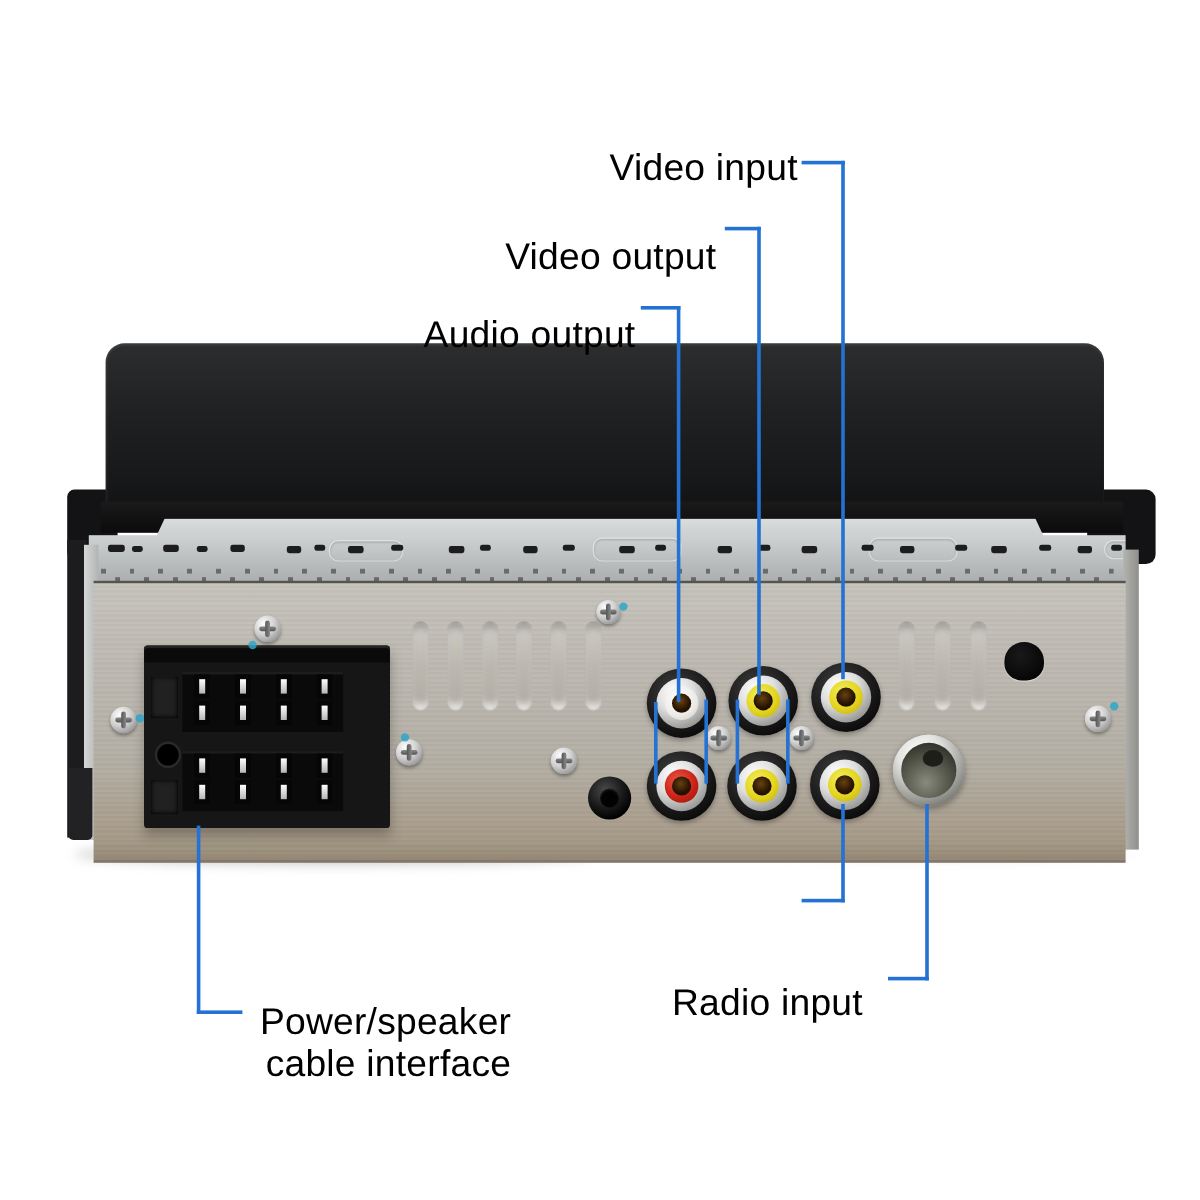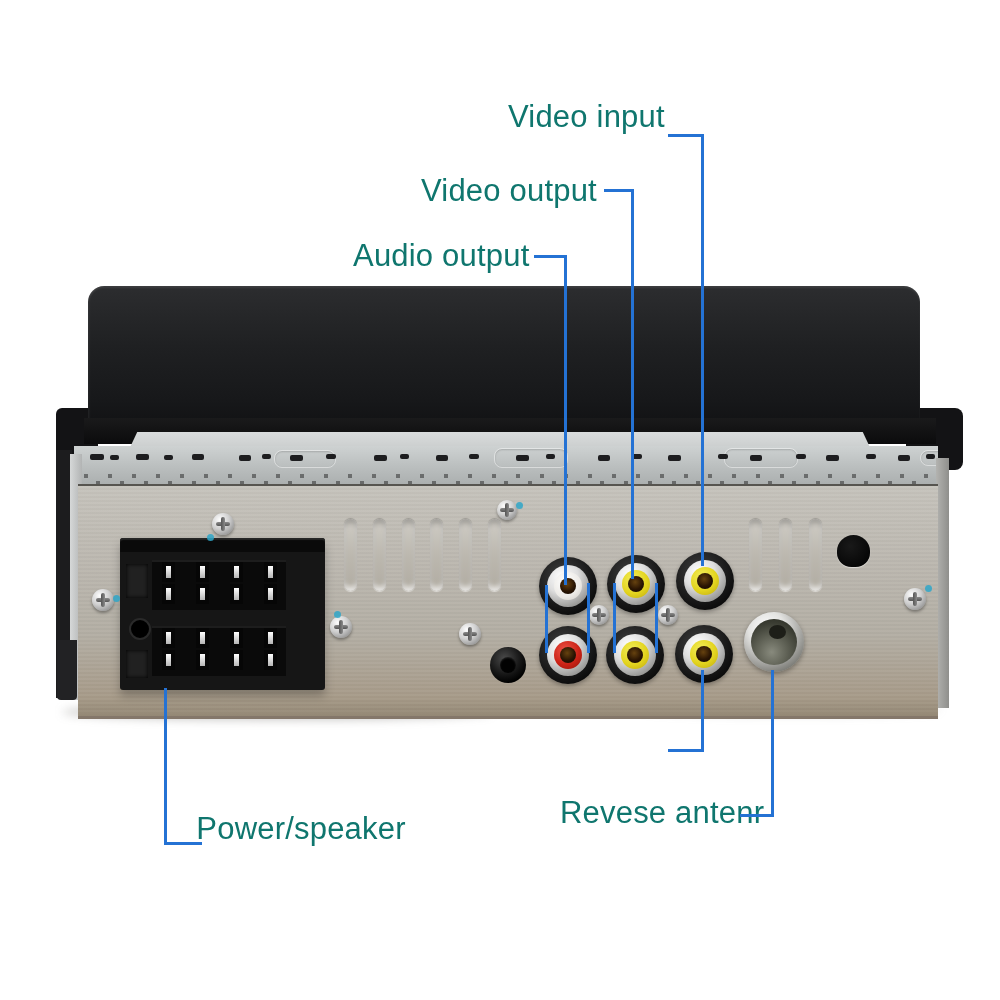--- a/index.html
+++ b/index.html
@@ -1,28 +1,28 @@
 <!DOCTYPE html>
 <html><head>
 <meta charset="utf-8">
 <style>
   html,body{margin:0;padding:0;background:#fff;}
   #scene{position:relative;width:1000px;height:1000px;background:#ffffff;overflow:hidden;
          font-family:"Liberation Sans",sans-serif;}
   .abs{position:absolute;}
 
   
-  .lbl{position:absolute;color:#0f766e;font-size:31px;line-height:35px;white-space:nowrap;
-       letter-spacing:0.2px;}
+  .lbl{position:absolute;color:#000000;font-size:31px;line-height:35px;white-space:nowrap;
+       letter-spacing:0.2px;margin-top:23px;}
   #lbl-vi{left:508px;top:99px;}
   #lbl-vo{left:421px;top:173px;}
   #lbl-ao{left:353px;top:238px;}
   #lbl-rev{left:495px;top:727px;}
   #lbl-ant{left:560px;top:795px;}
-  #lbl-pow{left:192px;top:811px;width:218px;text-align:center;}
+  #lbl-pow{left:208px;top:811px;width:218px;text-align:right;}
 
   
   .ln{position:absolute;background:#2472d4;z-index:40;}
 
   
   .shadow{position:absolute;border-radius:50%;filter:blur(5px);}
   #faceplate{left:88px;top:286px;width:832px;height:152px;border-radius:16px 16px 5px 5px;
     background:linear-gradient(180deg,#2c2d2f 0%,#1f2022 40%,#17181a 75%,#0f0f11 100%);
     box-shadow:inset 0 2px 2px rgba(255,255,255,.08), inset 2px 0 2px rgba(255,255,255,.04);}
   #face-band{left:84px;top:418px;width:852px;height:26px;
@@ -286,18 +286,19 @@
   <div class="ln" style="left:701px;top:670px;width:3px;height:82px;"></div>
   <div class="ln" style="left:668px;top:749px;width:36px;height:3px;"></div>
   <div class="ln" style="left:771px;top:670px;width:3px;height:147px;"></div>
   <div class="ln" style="left:740px;top:814px;width:34px;height:3px;"></div>
   <div class="ln" style="left:164px;top:688px;width:3px;height:157px;"></div>
   <div class="ln" style="left:164px;top:842px;width:38px;height:3px;"></div>
 
   <div class="lbl" id="lbl-vi">Video input</div>
   <div class="lbl" id="lbl-vo">Video output</div>
   <div class="lbl" id="lbl-ao">Audio output</div>
-  <div class="lbl" id="lbl-ant">Revese antenr</div>
+  <div class="lbl" id="lbl-ant">Radio input</div>
   <div class="lbl" id="lbl-pow">
     <div>Power/speaker</div>
+    <div>cable interface</div>
   </div>
 
 </div>
 
 </body></html>

